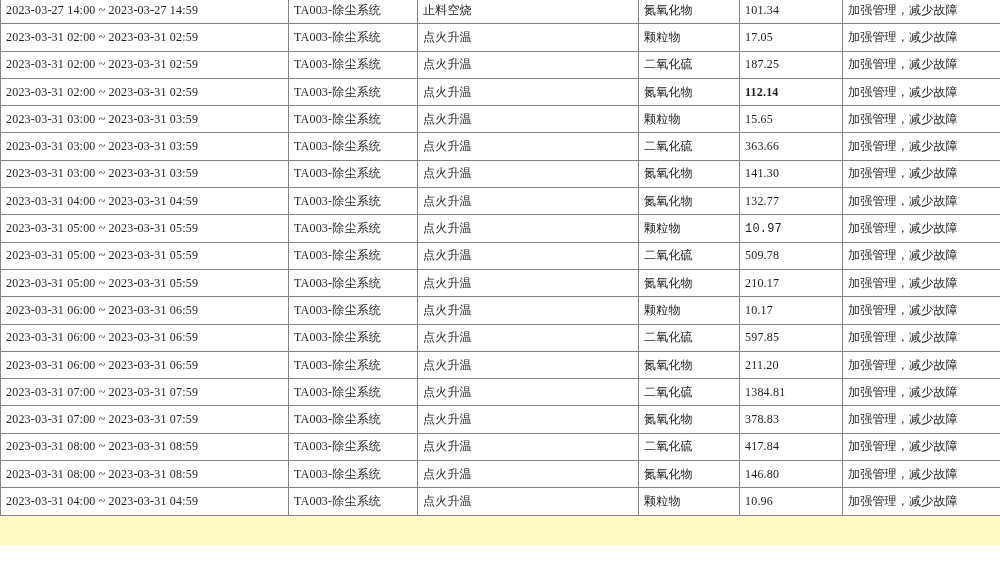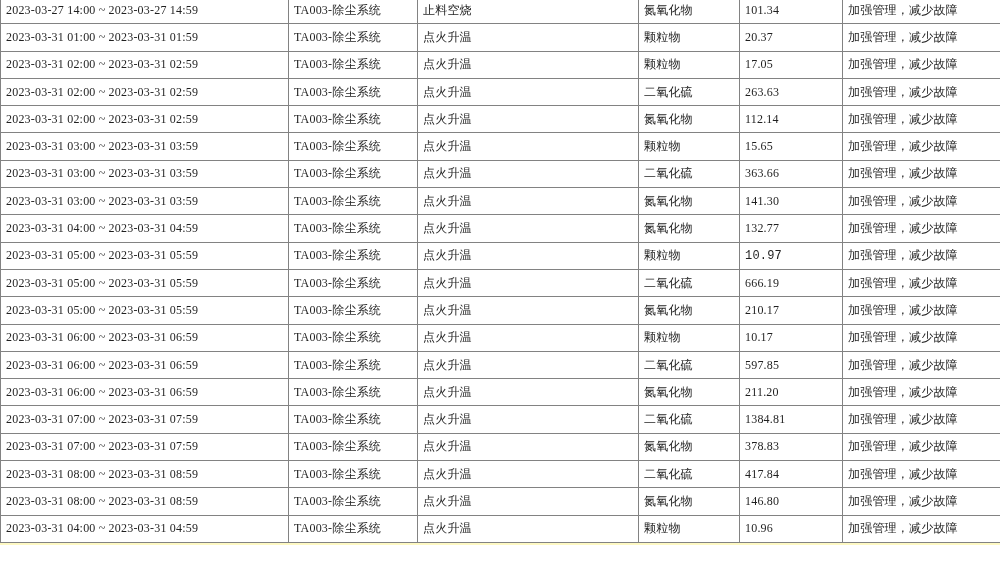--- a/index.html
+++ b/index.html
@@ -53,49 +53,41 @@
     <tbody id="table-body">
         <tr>
     <td style="border-color: rgb(130, 130, 130); color: rgb(31, 31, 31);">2023-03-27 14:00 ~ 2023-03-27 14:59</td>
     <td style="border-color: rgb(130, 130, 130); color: rgb(31, 31, 31);">TA003-除尘系统</td>
     <td style="border-color: rgb(130, 130, 130); color: rgb(31, 31, 31);">止料空烧</td>
     <td style="border-color: rgb(130, 130, 130); color: rgb(31, 31, 31);">氮氧化物</td>
     <td style="border-color: rgb(130, 130, 130); color: rgb(31, 31, 31);">101.34</td>
     <td style="border-color: rgb(130, 130, 130); color: rgb(31, 31, 31);">加强管理，减少故障</td>
   </tr>
         <tr>
-    <td style="border-color: rgb(130, 130, 130); color: rgb(31, 31, 31);">2023-03-31 01:00 ~ 2023-03-31 01:59</td>
-    <td style="border-color: rgb(130, 130, 130); color: rgb(31, 31, 31);">TA003-除尘系统</td>
-    <td style="border-color: rgb(130, 130, 130); color: rgb(31, 31, 31);">点火升温</td>
-    <td style="border-color: rgb(130, 130, 130); color: rgb(31, 31, 31);">颗粒物</td>
-    <td style="border-color: rgb(130, 130, 130); color: rgb(31, 31, 31);">20.37</td>
-    <td style="border-color: rgb(130, 130, 130); color: rgb(31, 31, 31);">加强管理，减少故障</td>
-  </tr>
-        <tr>
     <td style="border-color: rgb(130, 130, 130); color: rgb(31, 31, 31);">2023-03-31 02:00 ~ 2023-03-31 02:59</td>
     <td style="border-color: rgb(130, 130, 130); color: rgb(31, 31, 31);">TA003-除尘系统</td>
     <td style="border-color: rgb(130, 130, 130); color: rgb(31, 31, 31);">点火升温</td>
     <td style="border-color: rgb(130, 130, 130); color: rgb(31, 31, 31);">颗粒物</td>
     <td style="border-color: rgb(130, 130, 130); color: rgb(31, 31, 31);">17.05</td>
     <td style="border-color: rgb(130, 130, 130); color: rgb(31, 31, 31);">加强管理，减少故障</td>
   </tr>
         <tr>
     <td style="border-color: rgb(130, 130, 130); color: rgb(31, 31, 31);">2023-03-31 02:00 ~ 2023-03-31 02:59</td>
     <td style="border-color: rgb(130, 130, 130); color: rgb(31, 31, 31);">TA003-除尘系统</td>
     <td style="border-color: rgb(130, 130, 130); color: rgb(31, 31, 31);">点火升温</td>
     <td style="border-color: rgb(130, 130, 130); color: rgb(31, 31, 31);">二氧化硫</td>
-    <td style="border-color: rgb(130, 130, 130); color: rgb(31, 31, 31);">263.63</td>
+    <td style="border-color: rgb(130, 130, 130); color: rgb(31, 31, 31);">187.25</td>
     <td style="border-color: rgb(130, 130, 130); color: rgb(31, 31, 31);">加强管理，减少故障</td>
   </tr>
         <tr>
     <td style="border-color: rgb(130, 130, 130); color: rgb(31, 31, 31);">2023-03-31 02:00 ~ 2023-03-31 02:59</td>
     <td style="border-color: rgb(130, 130, 130); color: rgb(31, 31, 31);">TA003-除尘系统</td>
     <td style="border-color: rgb(130, 130, 130); color: rgb(31, 31, 31);">点火升温</td>
     <td style="border-color: rgb(130, 130, 130); color: rgb(31, 31, 31);">氮氧化物</td>
-    <td style="border-color: rgb(130, 130, 130); color: rgb(31, 31, 31);">112.14</td>
+    <td style="border-color: rgb(130, 130, 130); color: rgb(31, 31, 31); font-weight: bold;">112.14</td>
     <td style="border-color: rgb(130, 130, 130); color: rgb(31, 31, 31);">加强管理，减少故障</td>
   </tr>
         <tr>
     <td style="border-color: rgb(130, 130, 130); color: rgb(31, 31, 31);">2023-03-31 03:00 ~ 2023-03-31 03:59</td>
     <td style="border-color: rgb(130, 130, 130); color: rgb(31, 31, 31);">TA003-除尘系统</td>
     <td style="border-color: rgb(130, 130, 130); color: rgb(31, 31, 31);">点火升温</td>
     <td style="border-color: rgb(130, 130, 130); color: rgb(31, 31, 31);">颗粒物</td>
     <td style="border-color: rgb(130, 130, 130); color: rgb(31, 31, 31);">15.65</td>
     <td style="border-color: rgb(130, 130, 130); color: rgb(31, 31, 31);">加强管理，减少故障</td>
   </tr>
@@ -129,21 +121,21 @@
     <td style="border-color: rgb(130, 130, 130); color: rgb(31, 31, 31);">点火升温</td>
     <td style="border-color: rgb(130, 130, 130); color: rgb(31, 31, 31);">颗粒物</td>
     <td style="border-color: rgb(130, 130, 130); color: rgb(31, 31, 31); font-family: Liberation Mono, monospace;">10.97</td>
     <td style="border-color: rgb(130, 130, 130); color: rgb(31, 31, 31);">加强管理，减少故障</td>
   </tr>
         <tr>
     <td style="border-color: rgb(130, 130, 130); color: rgb(31, 31, 31);">2023-03-31 05:00 ~ 2023-03-31 05:59</td>
     <td style="border-color: rgb(130, 130, 130); color: rgb(31, 31, 31);">TA003-除尘系统</td>
     <td style="border-color: rgb(130, 130, 130); color: rgb(31, 31, 31);">点火升温</td>
     <td style="border-color: rgb(130, 130, 130); color: rgb(31, 31, 31);">二氧化硫</td>
-    <td style="border-color: rgb(130, 130, 130); color: rgb(31, 31, 31);">666.19</td>
+    <td style="border-color: rgb(130, 130, 130); color: rgb(31, 31, 31);">509.78</td>
     <td style="border-color: rgb(130, 130, 130); color: rgb(31, 31, 31);">加强管理，减少故障</td>
   </tr>
         <tr>
     <td style="border-color: rgb(130, 130, 130); color: rgb(31, 31, 31);">2023-03-31 05:00 ~ 2023-03-31 05:59</td>
     <td style="border-color: rgb(130, 130, 130); color: rgb(31, 31, 31);">TA003-除尘系统</td>
     <td style="border-color: rgb(130, 130, 130); color: rgb(31, 31, 31);">点火升温</td>
     <td style="border-color: rgb(130, 130, 130); color: rgb(31, 31, 31);">氮氧化物</td>
     <td style="border-color: rgb(130, 130, 130); color: rgb(31, 31, 31);">210.17</td>
     <td style="border-color: rgb(130, 130, 130); color: rgb(31, 31, 31);">加强管理，减少故障</td>
   </tr>

